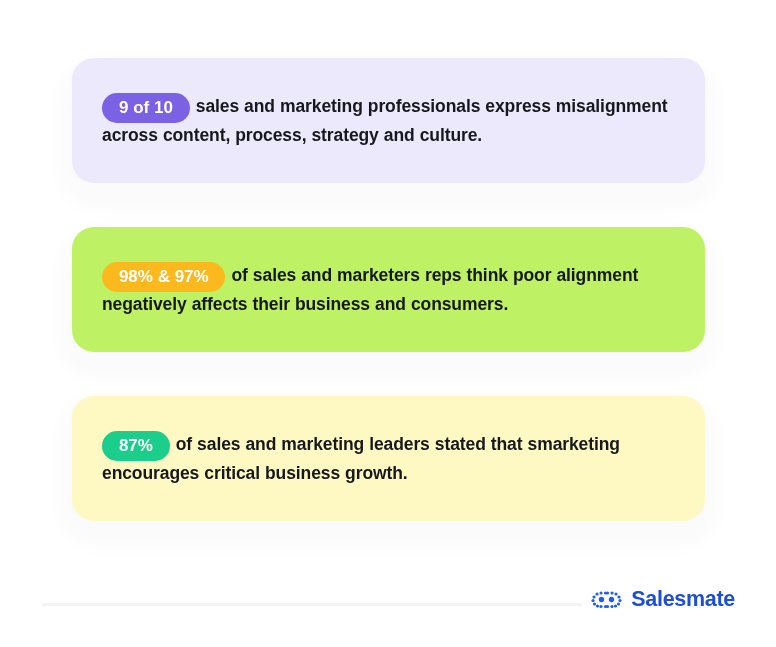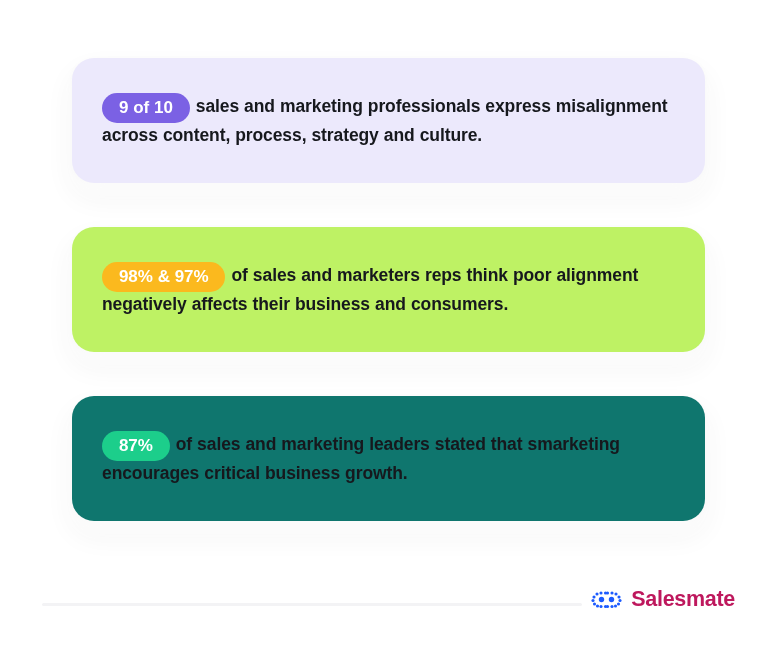--- a/index.html
+++ b/index.html
@@ -40,21 +40,21 @@
       0 14px 30px rgba(0, 0, 0, 0.055),
       0 2px 6px rgba(0, 0, 0, 0.03);
   }
 
   .stat-card + .stat-card {
     margin-top: 44px;
   }
 
   .stat-card.purple  { background: #ECE9FC; }
   .stat-card.yellow  { background: #bef264; }
-  .stat-card.green   { background: #0f766e; }
+  .stat-card.green   { background: #fef9c3; }
 
   .stat-text {
     margin: 0;
     font-size: 17.5px;
     line-height: 1.54;
     font-weight: 700;
     color: #16181D;
     letter-spacing: -0.1px;
     word-spacing: 0.3px;
   }
@@ -109,21 +109,21 @@
   .brand-mark {
     width: 31px;
     height: 21px;
     display: block;
     flex: 0 0 auto;
   }
 
   .brand-name {
     font-size: 21.5px;
     font-weight: 600;
-    color: #be185d;
+    color: #1d4ed8;
     letter-spacing: -0.3px;
     line-height: 1;
   }
 </style>
 </head>
 <body>
 
 <div class="canvas">
 
   <div class="cards">

